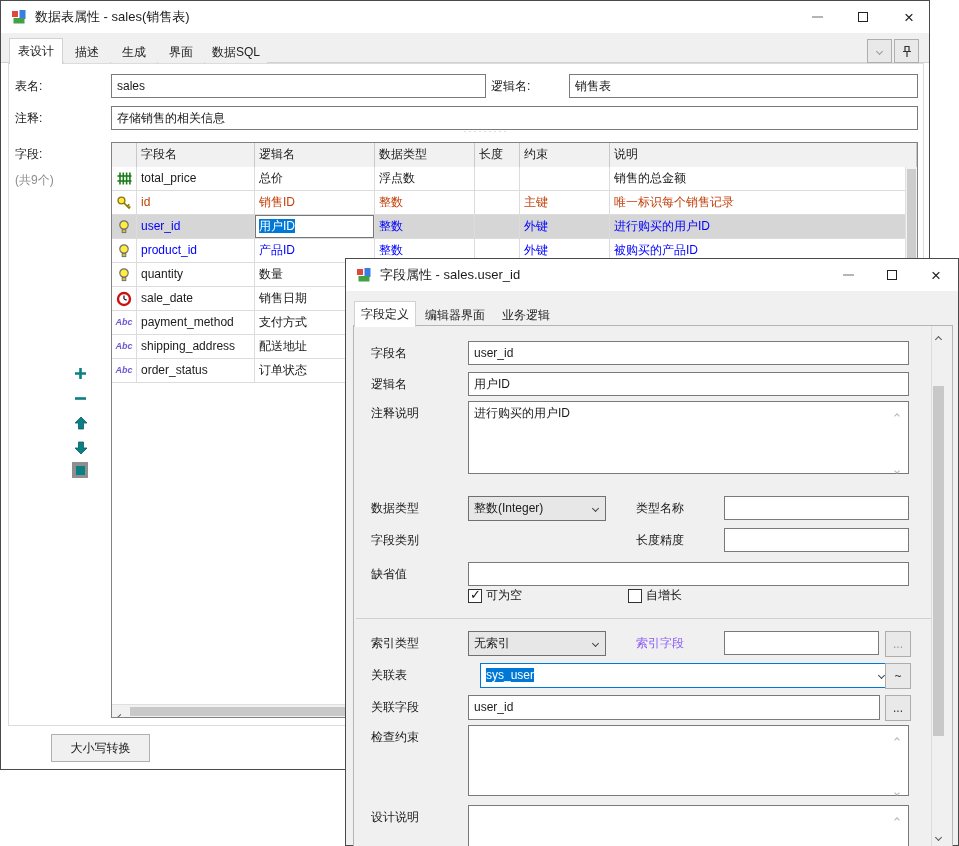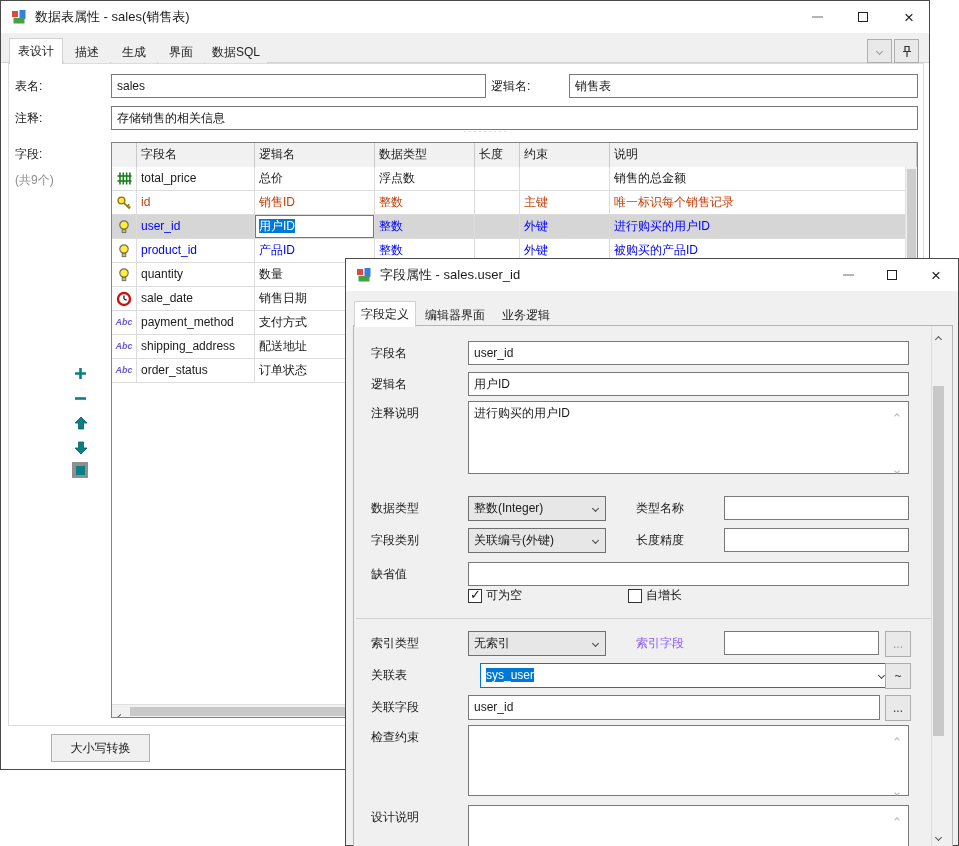--- a/index.html
+++ b/index.html
@@ -340,22 +340,20 @@
   <span class="ta-arrow" style="left:549px;top:148px;"><span class="chv up"></span></span>
   <span class="ta-arrow" style="left:549px;top:203px;"><span class="chv down"></span></span>
 
   <span class="lbl" style="left:25px;top:237px;">数据类型</span>
   <div class="combo" style="left:122px;top:237px;width:138px;">
     <span>整数(Integer)</span><span class="chv down"></span></div>
   <span class="lbl" style="left:290px;top:237px;">类型名称</span>
   <div class="inp" style="left:378px;top:237px;width:185px;"></div>
 
   <span class="lbl" style="left:25px;top:269px;">字段类别</span>
-  <div class="combo" style="left:122px;top:269px;width:138px;">
-    <span>关联编号(外键)</span><span class="chv down"></span></div>
   <span class="lbl" style="left:290px;top:269px;">长度精度</span>
   <div class="inp" style="left:378px;top:269px;width:185px;"></div>
 
   <span class="lbl" style="left:25px;top:303px;">缺省值</span>
   <div class="inp" style="left:122px;top:303px;width:441px;"></div>
 
   <span class="cb checked" style="left:122px;top:330px;"></span>
   <span class="lbl" style="left:140px;top:326px;height:20px;line-height:20px;">可为空</span>
   <span class="cb" style="left:282px;top:330px;"></span>
   <span class="lbl" style="left:300px;top:326px;height:20px;line-height:20px;">自增长</span>

